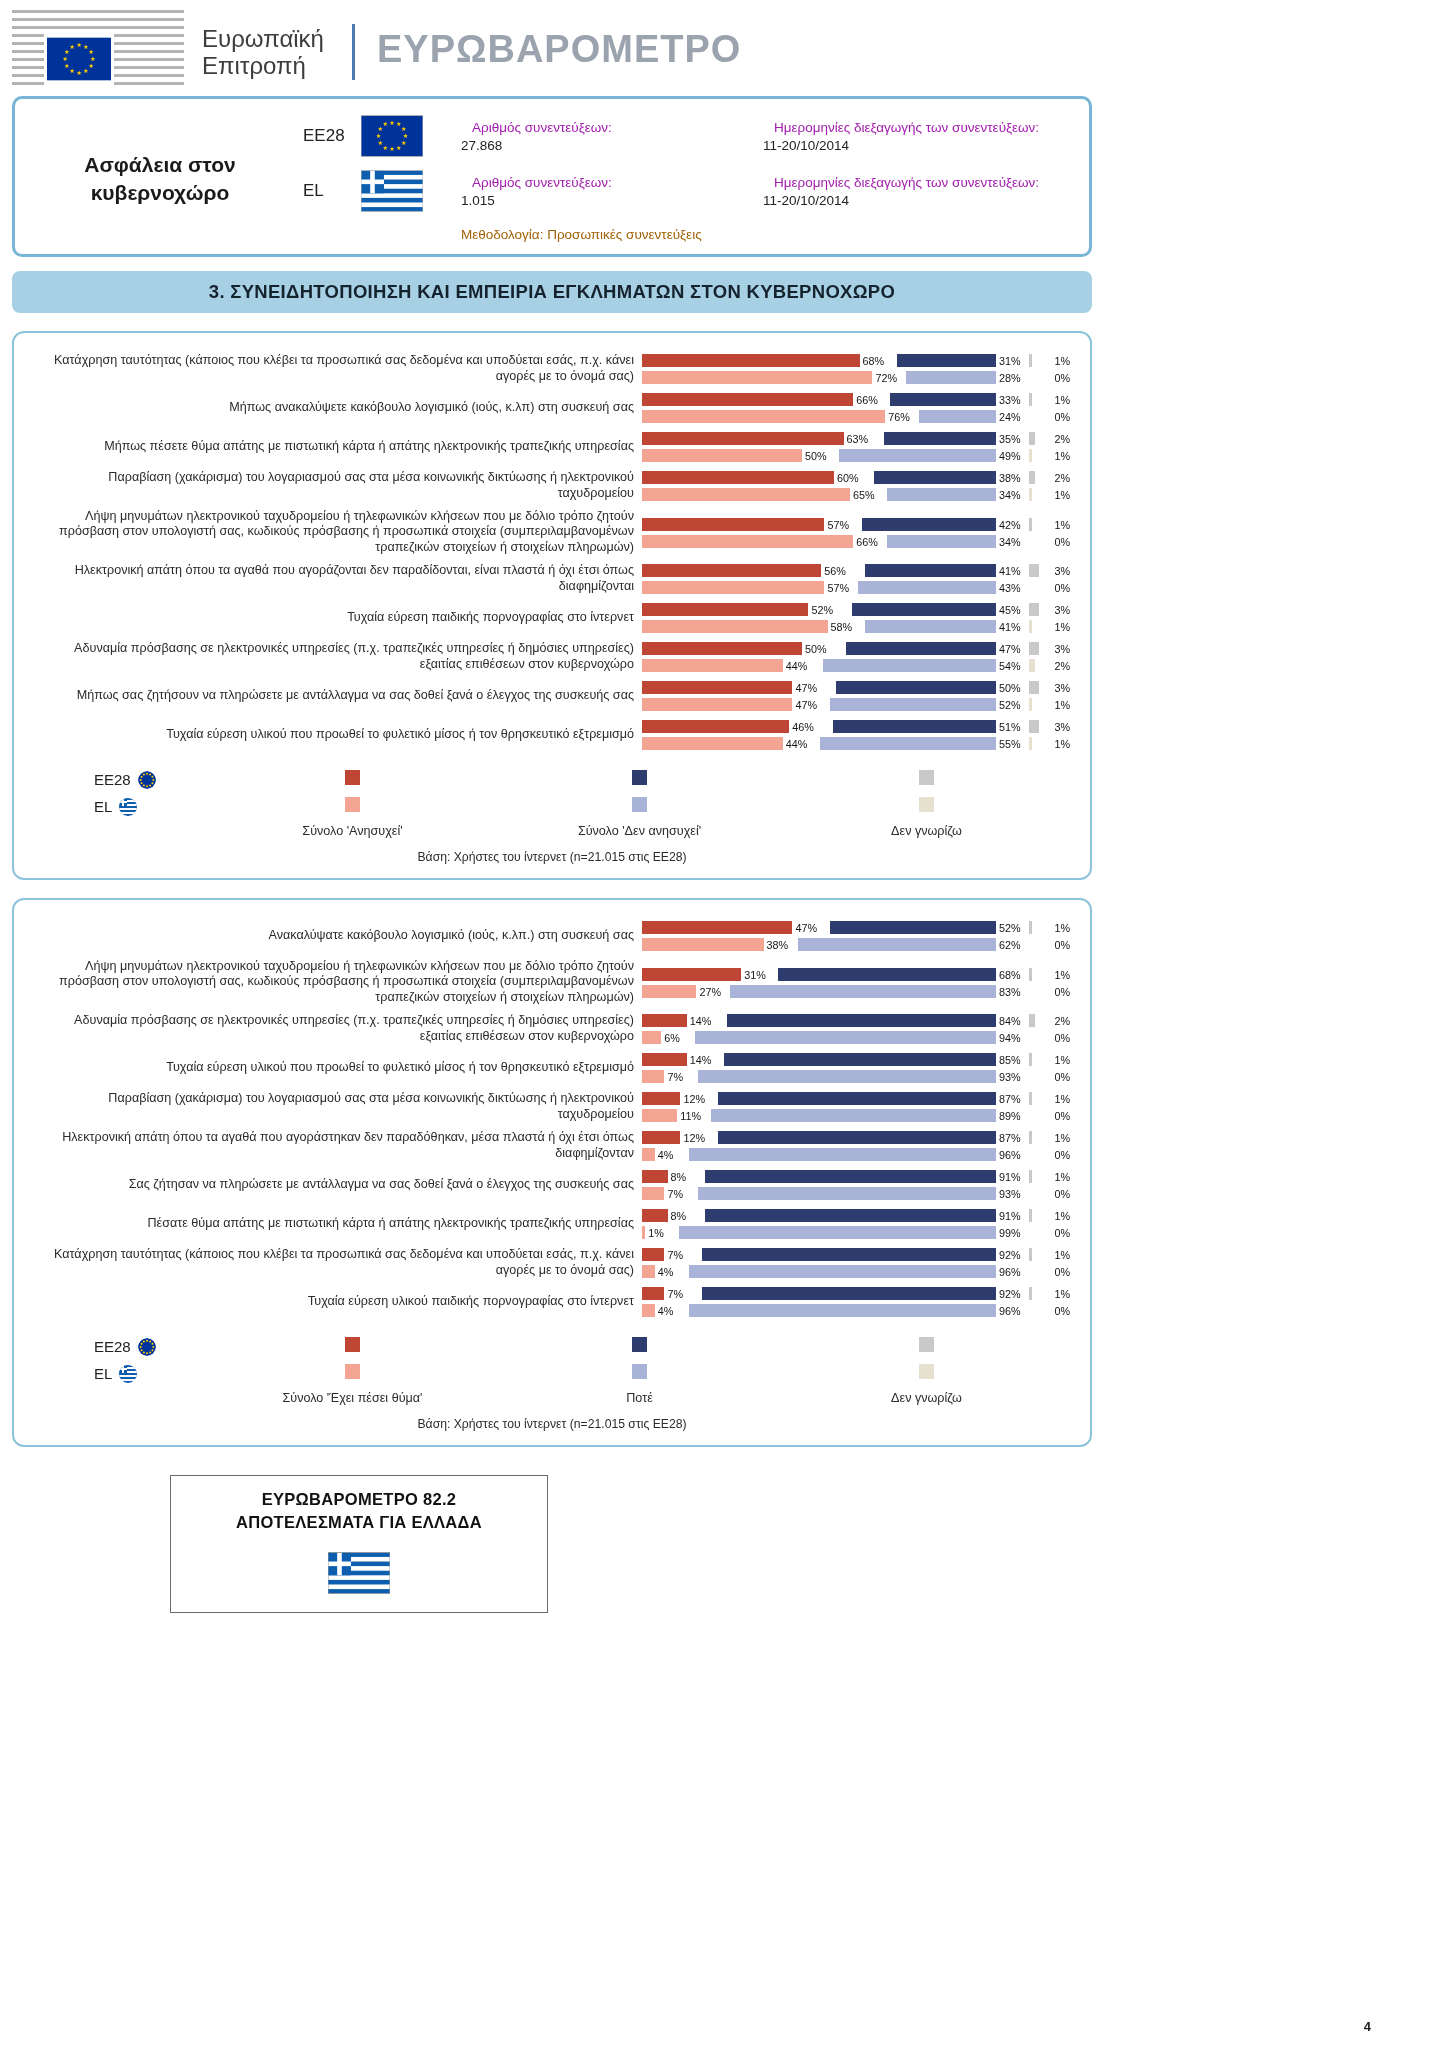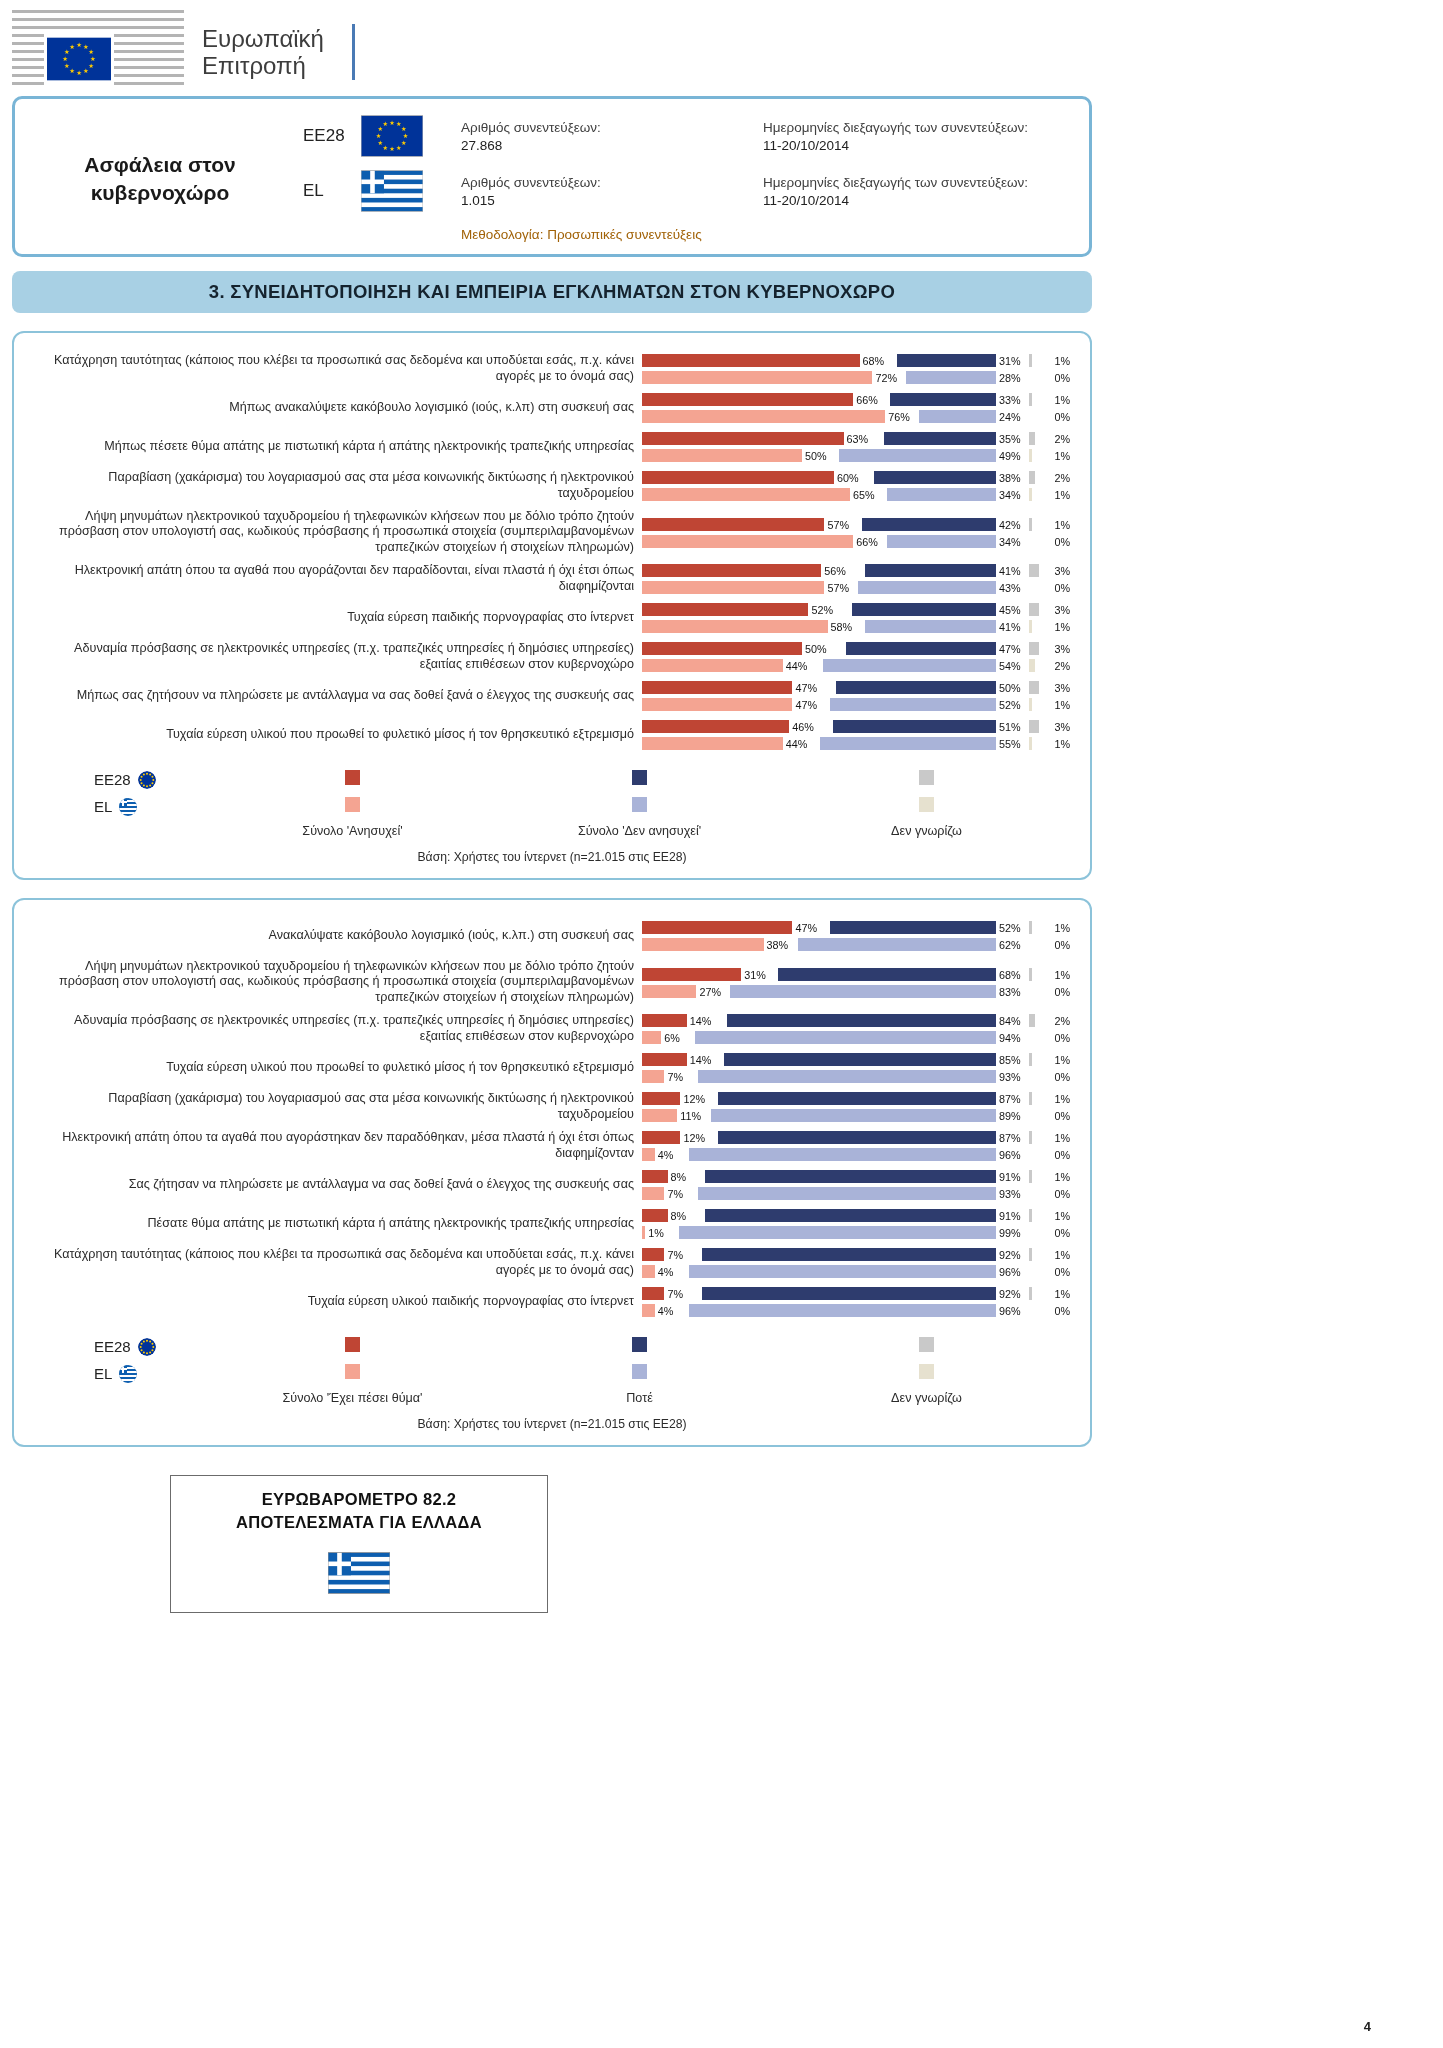--- a/index.html
+++ b/index.html
@@ -18,21 +18,21 @@
   .eb-title { font-size:38px; font-weight:bold; color:#9aa3ae; letter-spacing:1px; margin-top:18px; white-space:nowrap; }
 
   
   .info-box { margin:4px 12px 0; width:1080px; border:3px solid #79b5d6; border-radius:10px;
     display:grid; grid-template-columns:258px 1fr; padding:16px 16px 12px; background:#fff; }
   .topic { display:flex; flex-direction:column; justify-content:center; align-items:center;
     font-size:21px; font-weight:bold; color:#1a1a1a; line-height:1.3; text-align:center; }
   .info-rows { display:grid; grid-template-columns:58px 100px 302px 1fr; row-gap:13px; align-items:center; padding-left:14px; }
   .code { font-size:17px; color:#222; }
   .flag-cell svg { display:block; }
-  .kv .k { font-size:13.5px; color:#404040; }
+  .kv .k { font-size:13.5px; color:#a21caf;margin-left:11px; }
   .kv .v { font-size:13.5px; color:#222; margin-top:3px; }
   .methodology { grid-column:3 / 5; font-size:13.5px; color:#a16207; margin-top:2px; }
 
   
   .section-banner { margin:14px 12px 0; width:1080px; background:#a8d0e4; border-radius:8px;
     padding:10px 12px; text-align:center; font-size:18.5px; font-weight:bold; color:#15232e; letter-spacing:.3px; }
 
   
   .panel { margin:18px 12px 0; width:1080px; border:2px solid #8cc3da; border-radius:12px;
     padding:16px 20px 14px; background:#fff; }
@@ -89,20 +89,21 @@
               <text x="23.5" y="10.7">★</text>
           </g>
         </svg>
       </div>
     </div>
     <div class="ec-name">
       <div>Ευρωπαϊκή</div>
       <div>Επιτροπή</div>
     </div>
     <div class="v-divider"></div>
+    <div class="eb-title">ΕΥΡΩΒΑΡΟΜΕΤΡΟ</div>
   </header>
 
   <section class="info-box">
     <div class="topic">
       <div>Ασφάλεια στον</div>
       <div>κυβερνοχώρο</div>
     </div>
     <div class="info-rows">
 
       <div class="code">EE28</div>

